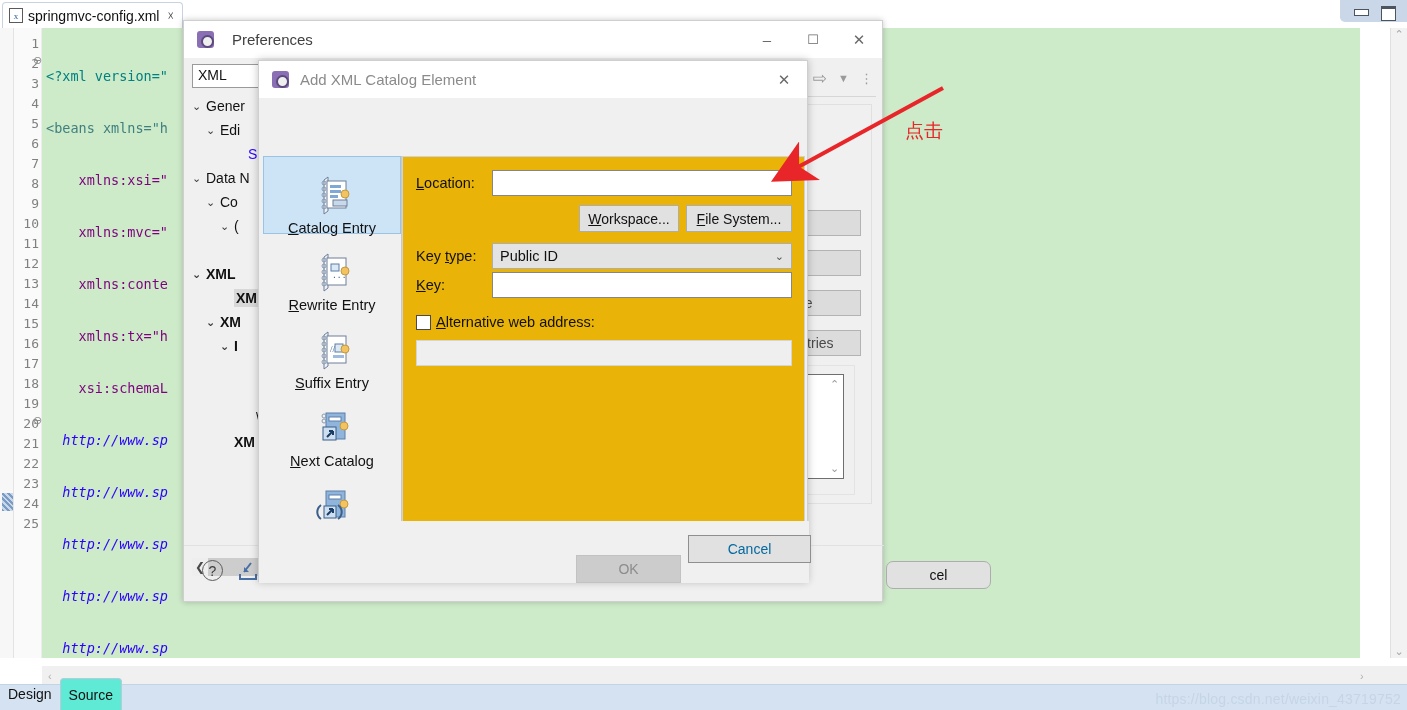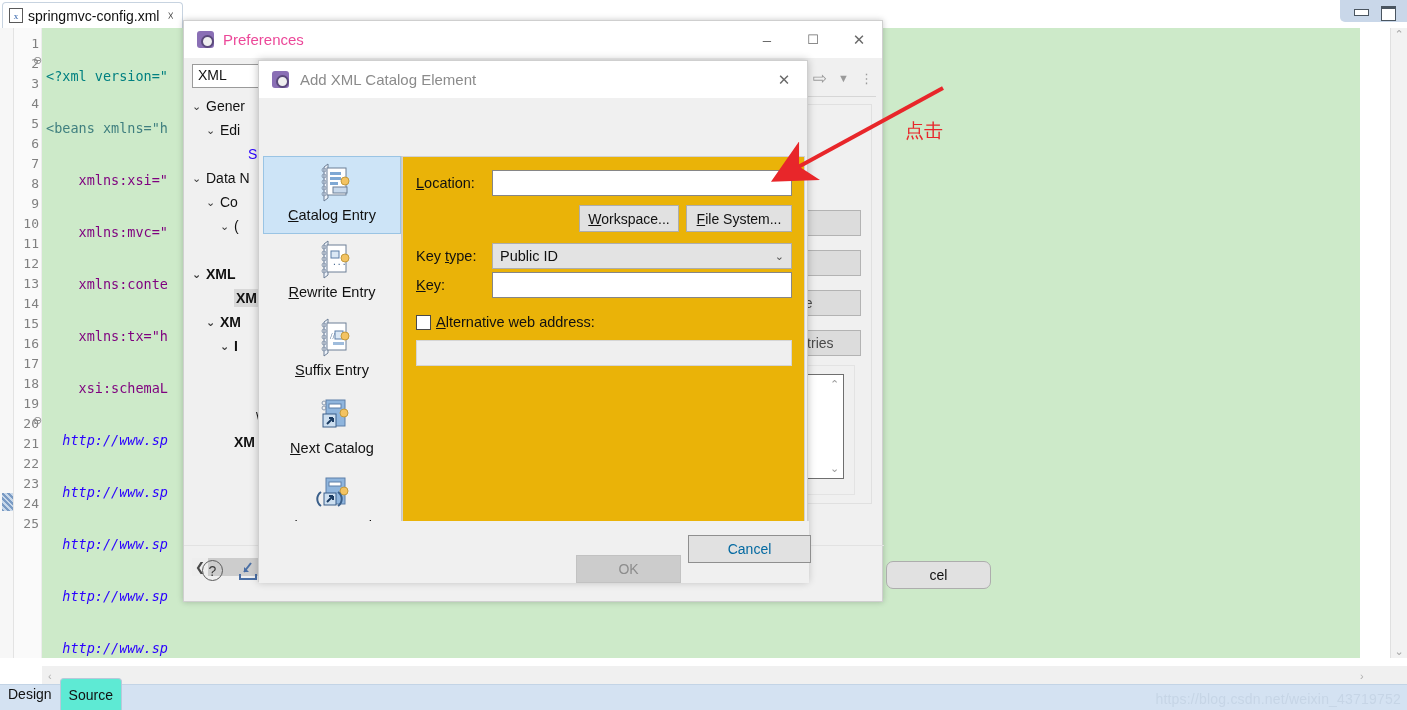--- a/index.html
+++ b/index.html
@@ -135,21 +135,21 @@
   .prefs {
     position: absolute; left: 183px; top: 20px; width: 700px; height: 582px;
     background: #f0f0f0; border: 1px solid #cfcfcf;
     box-shadow: 0 0 6px rgba(0,0,0,.22);
   }
   .prefs-title {
     height: 37px; background: #ffffff;
     display: flex; align-items: center; padding: 0 0 0 13px;
   }
   .prefs-title .ttl {
-    font-size: 15px; color: #ec4899; margin-left: 9px;
+    font-size: 15px; color: #404040; margin-left: 18px;
   }
   .prefs-title .spacer { flex: 1; }
   .win-ctl {
     width: 46px; height: 37px; display: flex; align-items: center;
     justify-content: center; color: #6a6a6a; font-size: 15px;
   }
   .win-ctl.sq { font-size: 13px; }
 
   .eclipse-icon {
     width: 17px; height: 17px; border-radius: 3px;
@@ -268,21 +268,21 @@
 
   .addcat-body {
     position: absolute; left: 0; top: 37px; width: 550px; height: 485px;
   }
   .typelist {
     position: absolute; left: 4px; top: 58px; width: 139px; height: 394px;
     background: #f0f0f0; border-right: 1px solid #c8c8c8;
   }
   .typeitem {
     height: 78px; display: flex; flex-direction: column;
-    align-items: center; justify-content: flex-start; padding-top: 5px;
+    align-items: center; justify-content: flex-start; padding-top: 18px;
     font-size: 14.5px; color: #111;
   }
   .typeitem.sel { background: #cde4f7; border: 1px solid #9ac4e4; }
   .typeitem .ilabel { margin-top: 3px; }
   .ul { text-decoration: underline; }
 
   .catalog-icon { width: 42px; height: 42px; position: relative; }
 
   .form {
     position: absolute; left: 143px; top: 58px; width: 403px; height: 394px;

